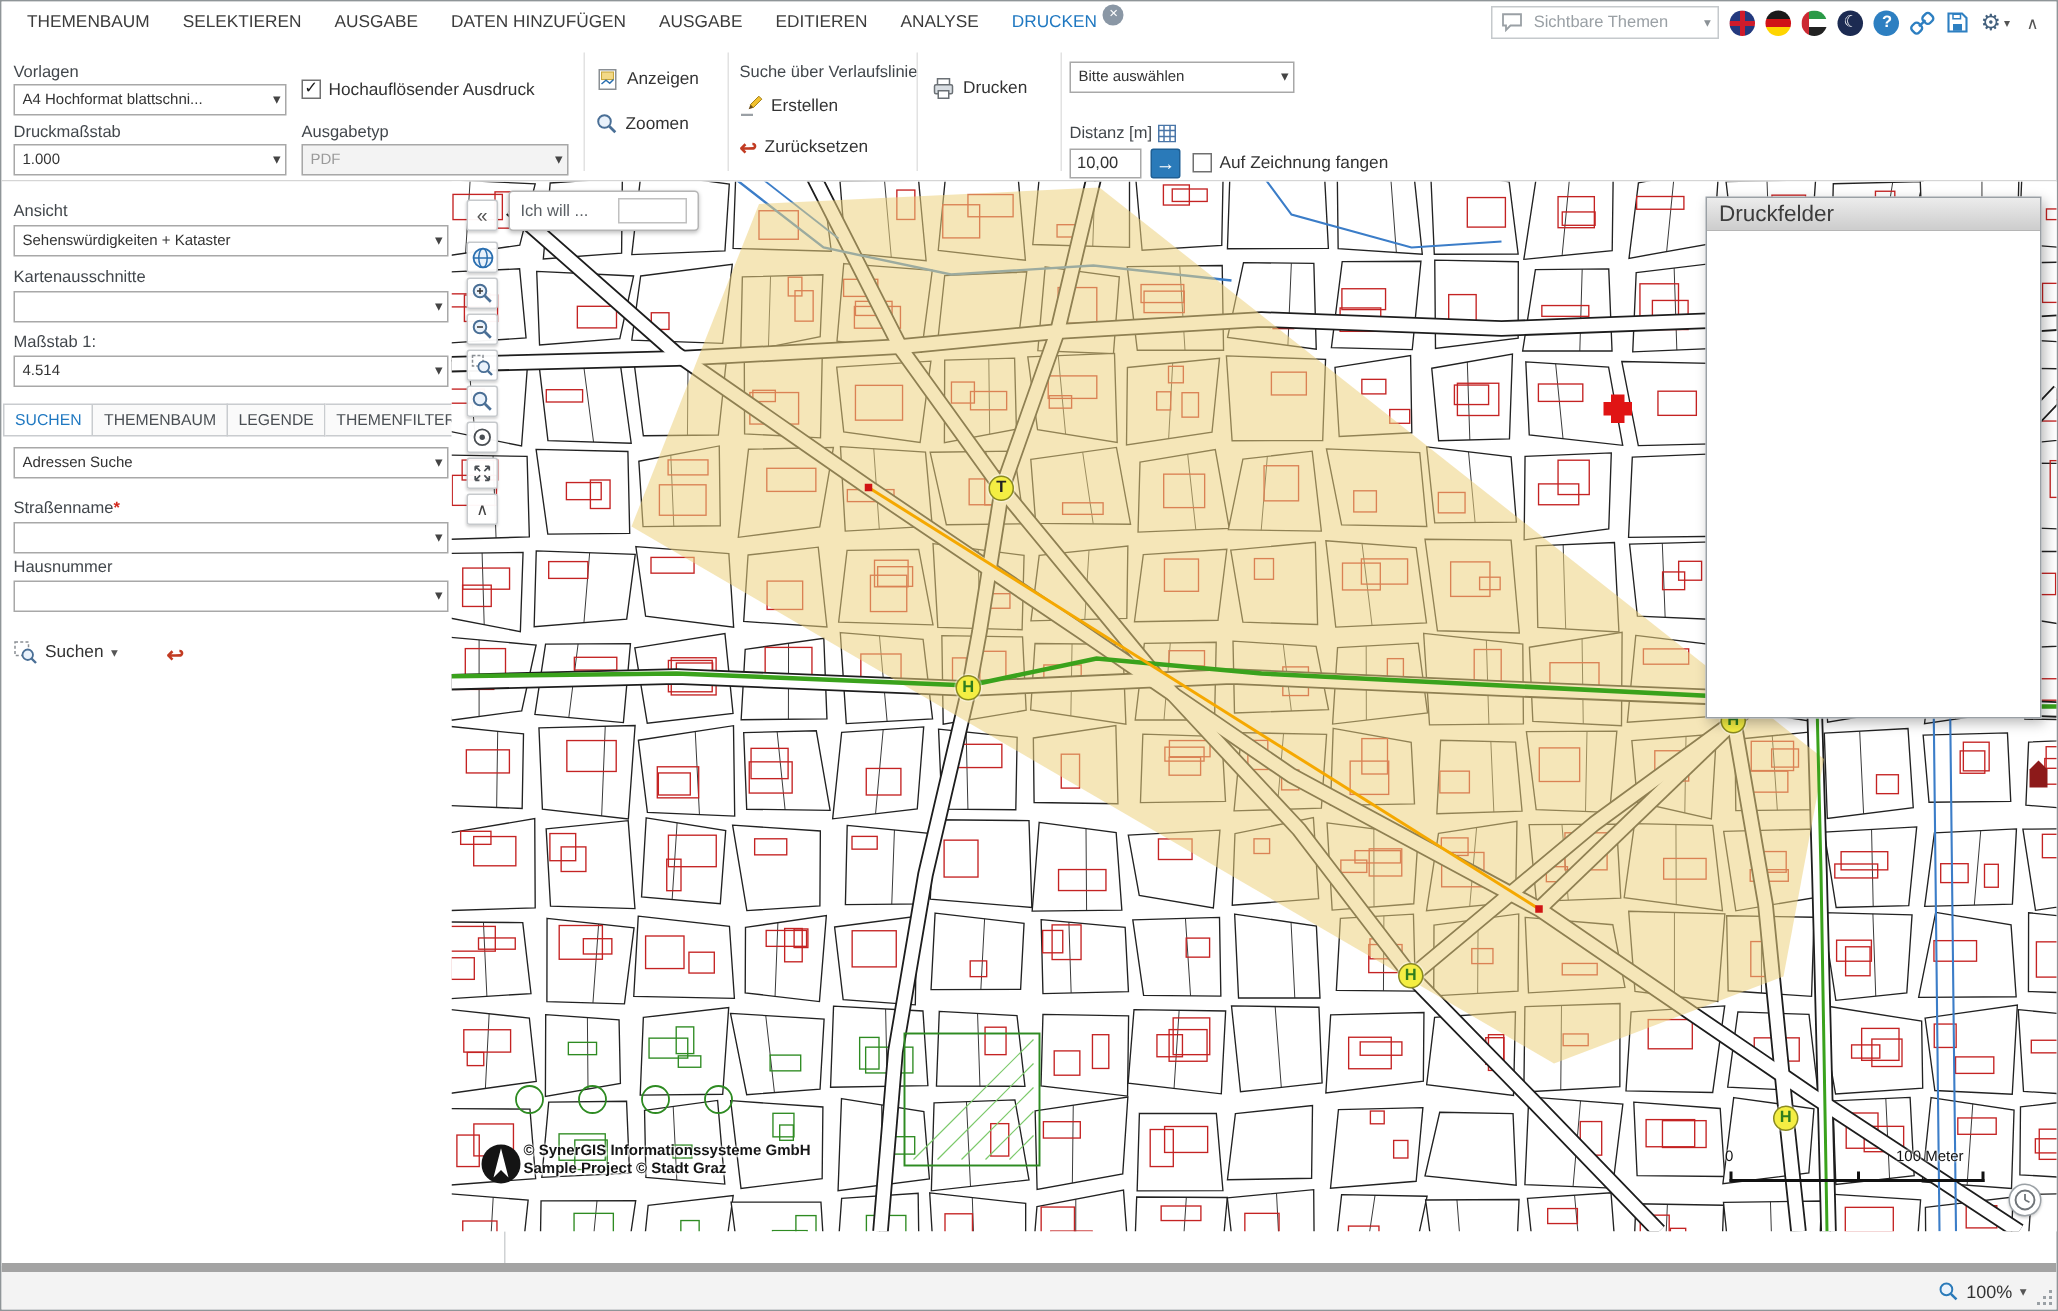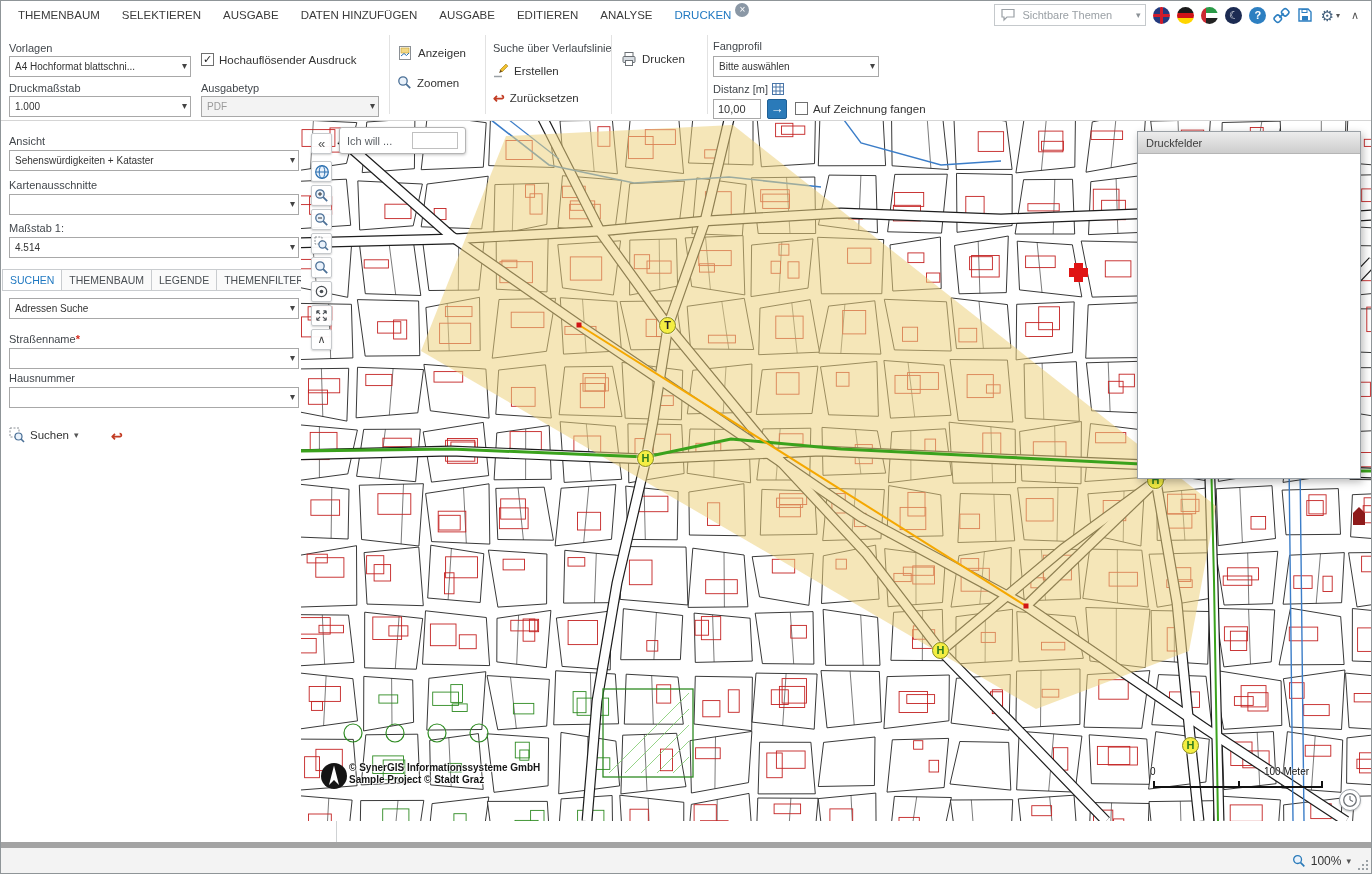--- a/index.html
+++ b/index.html
@@ -59,21 +59,21 @@
 .ichwill input{width:46px;height:17px;border:1px solid #c0c0c0;font-size:10px}
 .map-marker{position:absolute;width:17px;height:17px;margin:-9px 0 0 -9px;border-radius:50%;background:#f4ee43;border:1px solid #8a8a20;font-weight:bold;font-size:11px;line-height:15px;text-align:center;z-index:5;box-shadow:0 0 0 1px rgba(255,255,255,.35)}
 .map-copy{position:absolute;left:48px;top:641px;font-size:10px;font-weight:bold;color:#161616;line-height:12px;z-index:4;text-shadow:0 0 2px #fff,0 0 2px #fff,1px 1px 1px #fff}
 #north-arrow{position:absolute;left:18px;top:640px;z-index:4}
 .scale-num{position:absolute;font-size:10px;color:#111;z-index:4;text-shadow:0 0 2px #fff,0 0 2px #fff}
 #scale-line{position:absolute;left:852px;top:660px;width:170px;height:7px;border-bottom:2px solid #111;border-left:2px solid #111;border-right:2px solid #111;z-index:4}
 #scale-line .mid{position:absolute;left:50%;bottom:0;width:2px;height:5px;background:#111}
 .clock-btn{position:absolute;left:1038px;top:668px;width:22px;height:22px;border-radius:50%;z-index:6;display:flex;align-items:center;justify-content:center;background:#fff;border:1px solid #9aa0a5;box-shadow:0 1px 2px rgba(0,0,0,.2)}
 
 #druckfelder{position:absolute;left:836px;top:10px;width:224px;height:348px;background:#fff;border:1px solid #9aa0a5;box-shadow:2px 3px 8px rgba(0,0,0,.28);z-index:10}
-.df-header{height:22px;background:linear-gradient(#ececec,#cdcdcd);border-bottom:1px solid #b5b5b5;display:flex;align-items:center;padding:0 8px;font-size:11px;color:#3c3c3c}
+.df-header{height:22px;background:linear-gradient(#ececec,#cdcdcd);border-bottom:1px solid #b5b5b5;display:flex;align-items:center;padding:0 8px;font-size:15px;color:#3c3c3c}
 .df-body{padding:12px 8px 0 8px}
 .df-lbl{font-size:11px;color:#42474c;margin:8px 0 3px 0}
 .df-body input{width:206px;height:20px;border:1px solid #a8a8a8;font-size:11px;padding:0 4px;font-family:"Liberation Sans",sans-serif;color:#333}
 
 #statusbar{position:absolute;left:0;right:0;bottom:0;height:31px;background:#f3f3f3;border-top:6px solid #a3a3a3}
 .zoom-ctl{position:absolute;right:20px;top:6px;display:flex;align-items:center;gap:5px;font-size:12px;color:#333}
 .grip{position:absolute;right:2px;bottom:2px}
 </style>
 </head>
 <body>
@@ -188,21 +188,21 @@
           <rect x="4" y="1.5" width="8" height="4" fill="#fff" stroke="#6b7075"></rect>
           <rect x="2" y="5.5" width="12" height="6" rx="1" fill="#d9dee3" stroke="#6b7075"></rect>
           <rect x="4.5" y="9.5" width="7" height="5" fill="#fff" stroke="#6b7075"></rect>
         </svg>
       <span>Drucken</span>
     </div>
 
     <div class="vsep" style="left:706px"></div>
 
     <div class="rlbl" style="left:712px;top:11px">Fangprofil</div>
-    <div class="dd" style="left:712px;top:27px;width:166px">
+    <div class="dd" style="left:712px;top:12px;width:150px">
       <span class="dd-val">Bitte auswählen</span>
       <span class="dd-caret">▾</span>
     </div>
     <div class="rlbl" style="left:712px;top:54px;display:flex;align-items:center;gap:4px">
       <span>Distanz [m]</span>
       <svg width="12" height="12" viewBox="0 0 12 12">
           <rect x="0.5" y="0.5" width="11" height="11" fill="#fff" stroke="#4a76a8"></rect>
           <line x1="0.5" y1="4" x2="11.5" y2="4" stroke="#4a76a8"></line>
           <line x1="0.5" y1="8" x2="11.5" y2="8" stroke="#4a76a8"></line>
           <line x1="4" y1="0.5" x2="4" y2="11.5" stroke="#4a76a8"></line>

